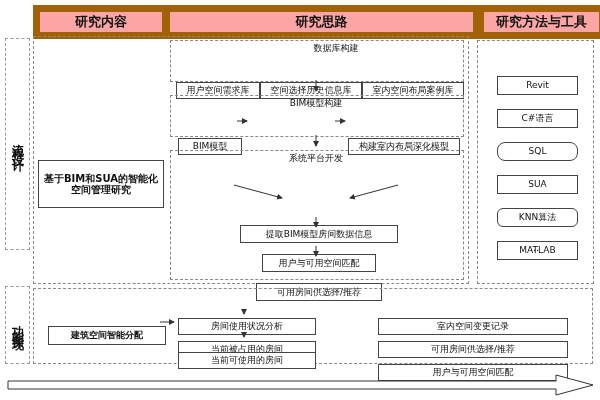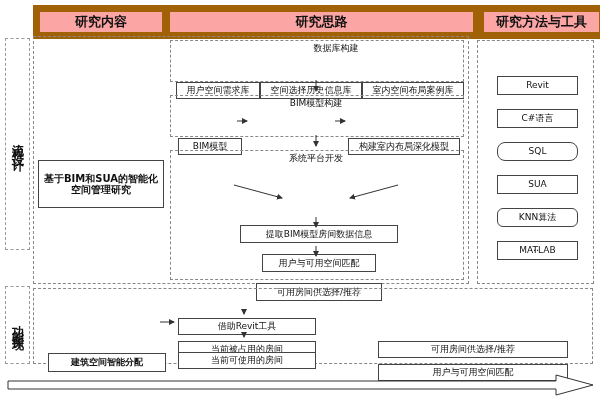--- a/index.html
+++ b/index.html
@@ -55,24 +55,25 @@
   <div class="dash" style="left:477px;top:40px;width:115px;height:242px;"></div>
   <div class="node" style="left:497px;top:52px;width:75px;height:17px;">Revit</div>
   <div class="node" style="left:497px;top:85px;width:75px;height:17px;">C#语言</div>
   <div class="node" style="left:497px;top:118px;width:75px;height:17px;border-radius:8px;">SQL</div>
   <div class="node" style="left:497px;top:151px;width:75px;height:17px;">SUA</div>
   <div class="node" style="left:497px;top:184px;width:75px;height:17px;border-radius:6px;">KNN算法</div>
   <div class="node" style="left:497px;top:217px;width:75px;height:17px;">MATLAB</div>
   <div class="plain" style="left:497px;top:242px;width:75px;">...</div>
 
   <div class="dash" style="left:33px;top:288px;width:558px;height:74px;"></div>
-  <div class="node bold" style="left:48px;top:329px;width:112px;height:17px;text-align:center;">建筑空间智能分配</div>
-  <div class="node" style="left:178px;top:294px;width:132px;height:15px;">借助Revit工具</div>
+  <div class="node bold" style="left:48px;top:302px;width:112px;height:17px;text-align:center;">建筑空间智能分配</div>
+  <div class="node" style="left:178px;top:294px;width:132px;height:15px;">房间使用状况分析</div>
   <div class="node" style="left:178px;top:317px;width:132px;height:15px;">当前被占用的房间</div>
   <div class="node" style="left:178px;top:328px;width:132px;height:15px;">当前可使用的房间</div>
+  <div class="node" style="left:378px;top:294px;width:184px;height:15px;">室内空间变更记录</div>
   <div class="node" style="left:378px;top:317px;width:184px;height:15px;">可用房间供选择/推荐</div>
   <div class="node" style="left:378px;top:340px;width:184px;height:15px;">用户与可用空间匹配</div>
 
 
   <svg class="arrows" width="600" height="400">
     <defs>
       <marker id="ah" markerWidth="7" markerHeight="7" refX="5" refY="3" orient="auto">
         <path d="M0,0 L6,3 L0,6 z" fill="#333"></path>
       </marker>
     </defs>

